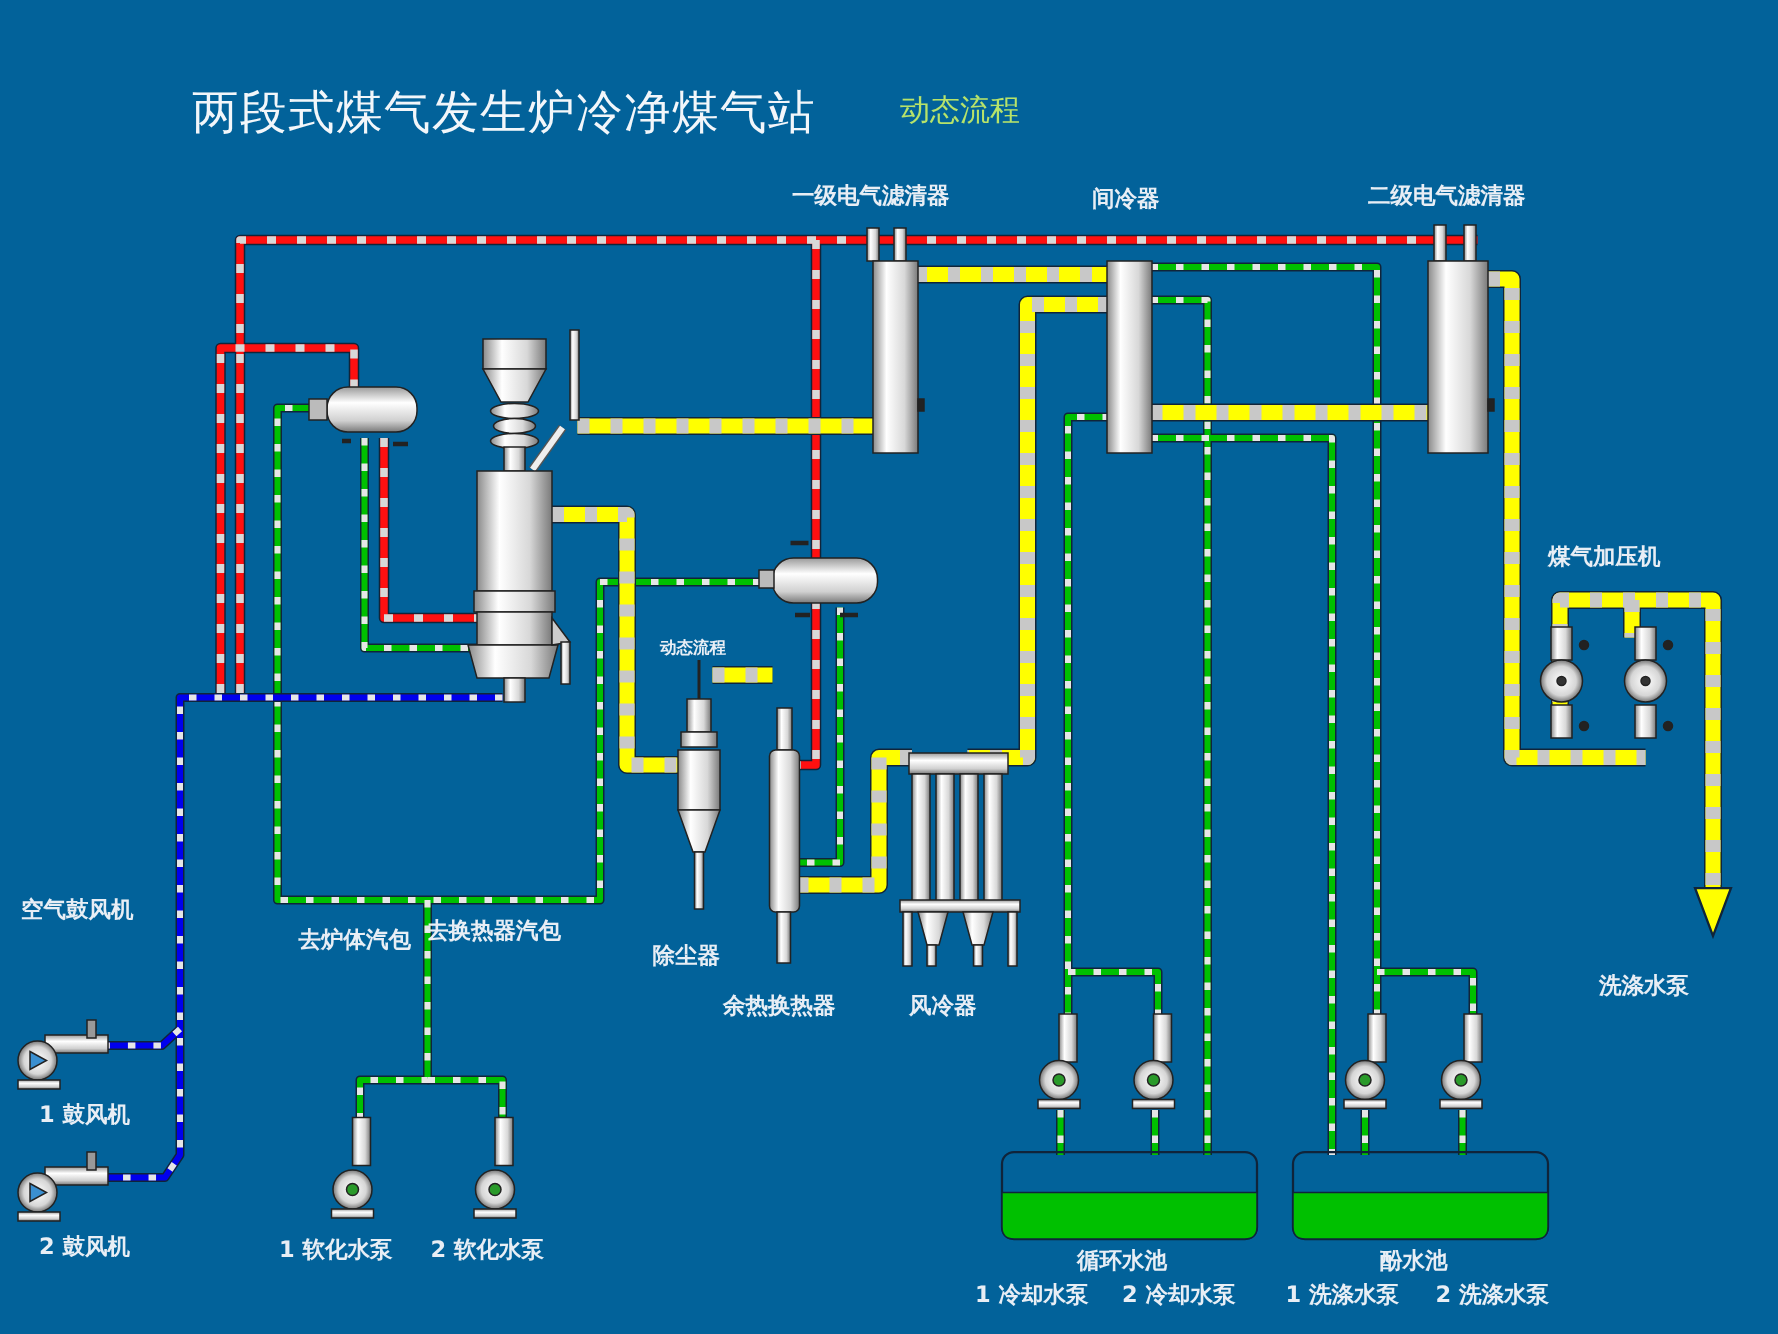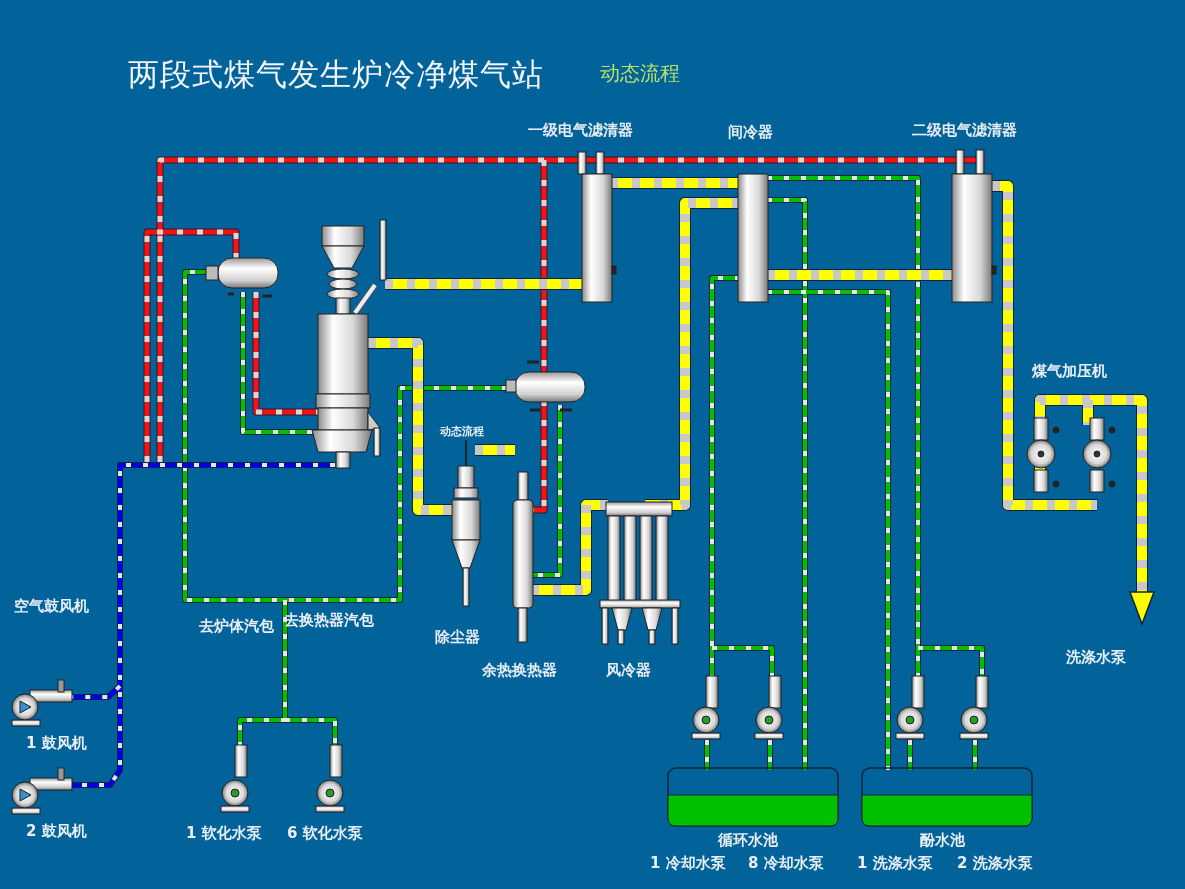--- a/index.html
+++ b/index.html
@@ -339,19 +339,19 @@
 <div class="lbl small" style="left:440px;top:424px;">动态流程</div>
 <div class="lbl" style="left:435px;top:628px;">除尘器</div>
 <div class="lbl" style="left:482px;top:661px;">余热换热器</div>
 <div class="lbl" style="left:606px;top:661px;">风冷器</div>
 <div class="lbl" style="left:14px;top:597px;">空气鼓风机</div>
 <div class="lbl" style="left:26px;top:734px;">1 鼓风机</div>
 <div class="lbl" style="left:26px;top:822px;">2 鼓风机</div>
 <div class="lbl" style="left:183px;top:617px;margin-left:16px;">去炉体汽包</div>
 <div class="lbl" style="left:284px;top:611px;">去换热器汽包</div>
 <div class="lbl" style="left:186px;top:824px;">1 软化水泵</div>
-<div class="lbl" style="left:287px;top:824px;">6 软化水泵</div>
+<div class="lbl" style="left:287px;top:824px;">2 软化水泵</div>
 <div class="lbl" style="left:718px;top:831px;">循环水池</div>
 <div class="lbl" style="left:920px;top:831px;">酚水池</div>
 <div class="lbl" style="left:650px;top:854px;">1 冷却水泵</div>
-<div class="lbl" style="left:748px;top:854px;">8 冷却水泵</div>
+<div class="lbl" style="left:748px;top:854px;">2 冷却水泵</div>
 <div class="lbl" style="left:857px;top:854px;">1 洗涤水泵</div>
 <div class="lbl" style="left:957px;top:854px;">2 洗涤水泵</div>
 
 </body></html>

